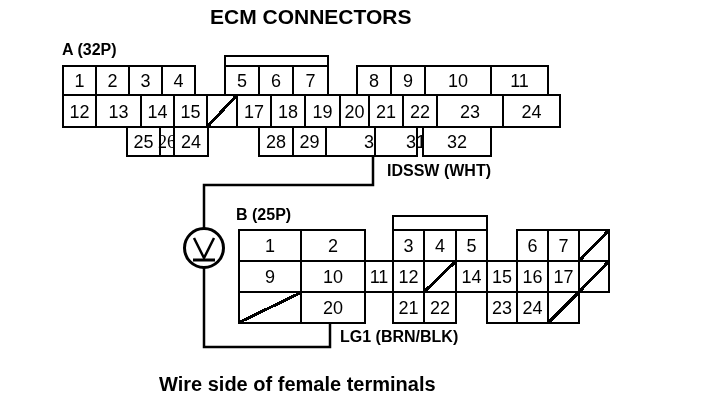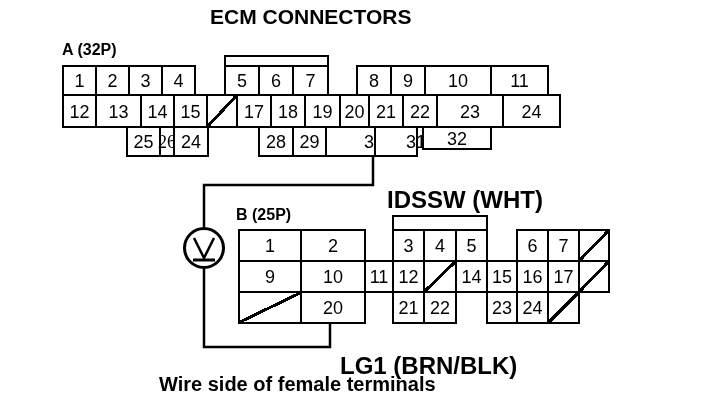--- a/index.html
+++ b/index.html
@@ -7,21 +7,21 @@
     position:relative; width:704px; height:414px; background:#ffffff;
     font-family:"Liberation Sans", sans-serif; color:#000; overflow:hidden;
   }
   .title {
     position:absolute; left:210px; top:5px; font-size:21px; font-weight:bold;
     letter-spacing:0px; white-space:nowrap;
   }
   .conn-label { position:absolute; font-size:16px; font-weight:bold; white-space:nowrap; }
   .a-label  { left:62px;  top:41px;  }
   .b-label  { left:236px; top:206px; }
-  .wire-label { position:absolute; font-size:24px; font-weight:bold; white-space:nowrap;margin-top:24px; }
+  .wire-label { position:absolute; font-size:16px; font-weight:bold; white-space:nowrap; }
   .idssw-label { left:387px; top:162px; }
   .lg1-label   { left:340px; top:328px; }
   .footer-note { position:absolute; left:159px; top:373px; font-size:20px; font-weight:bold; white-space:nowrap; }
 
   .grp { position:absolute; display:flex; z-index:3; }
   .cell {
     box-sizing:border-box; height:100%; border:2px solid #000; background:#fff;
     margin-left:-2px; display:flex; align-items:center; justify-content:center;
     font-size:18px; line-height:1; padding-top:1px;
   }
@@ -101,21 +101,21 @@
       <div class="cell" style="width: 35px;">25</div>
       <div class="cell" style="width: 16px; font-family: Liberation Serif, serif;">26</div>
       <div class="cell" style="width: 36px;">24</div>
     </div>
   <div class="grp" id="g-a-r3-g2" style="left:258px; top:126px; height:31px;">
       <div class="cell" style="width: 36px;">28</div>
       <div class="cell" style="width: 35px;">29</div>
       <div class="cell" style="width: 51px; padding-left: 47px;">30</div>
       <div class="cell" style="width: 35px; padding-left: 40px;">31</div>
     </div>
-  <div class="grp" id="g-a-r3-g3" style="left:422px; top:126px; height:24px;align-items:flex-end;">
+  <div class="grp" id="g-a-r3-g3" style="left:422px; top:126px; height:31px;align-items:flex-end;">
       <div class="cell" style="width: 70px;">32</div>
     </div>
 
   <div class="grp" id="g-b-r1-g1" style="left:238px; top:229px; height:33px;">
       <div class="cell" style="width: 64px;">1</div>
       <div class="cell" style="width: 66px;">2</div>
     </div>
   <div class="grp" id="g-b-r1-g2" style="left:392px; top:229px; height:33px;">
       <div class="cell" style="width: 33px;">3</div>
       <div class="cell" style="width: 34px;">4</div>

